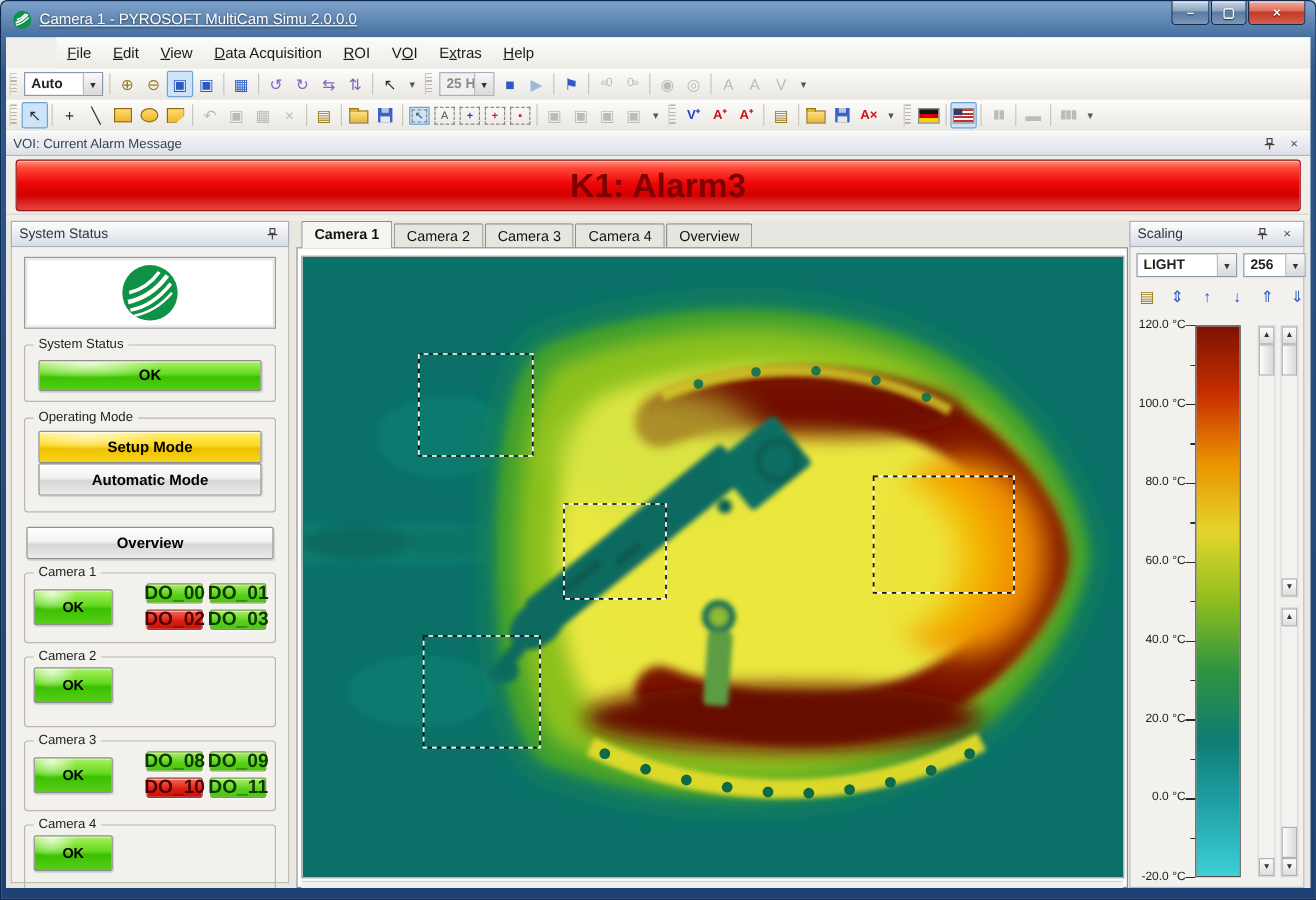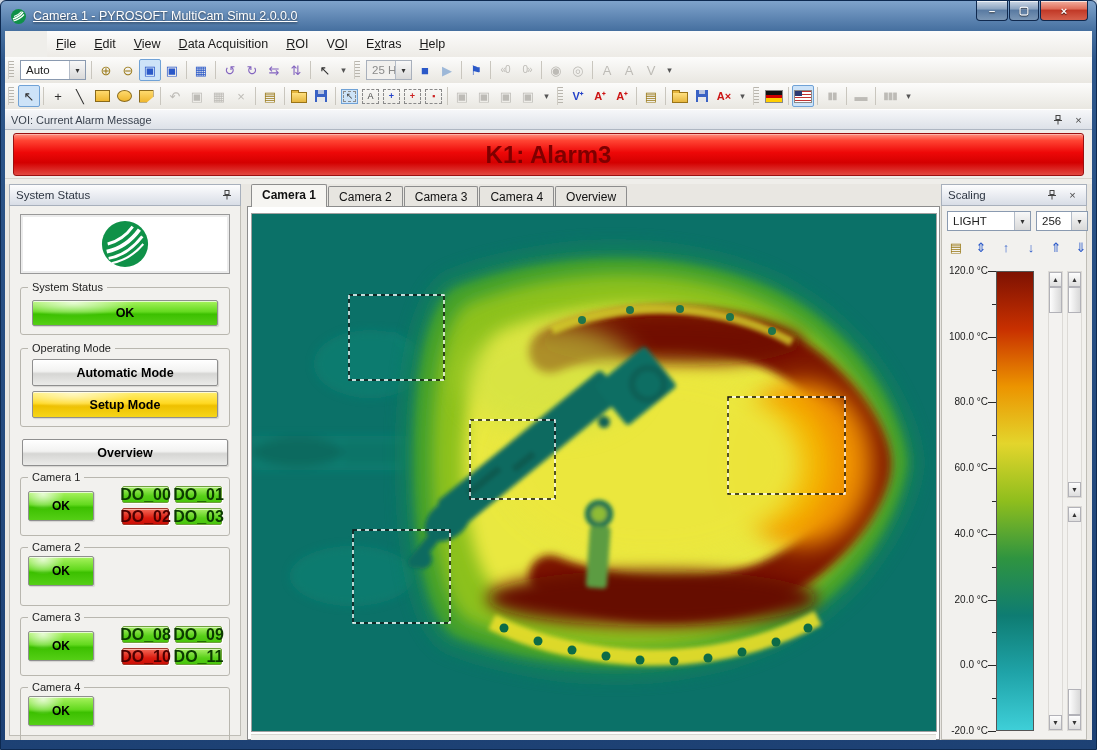--- a/index.html
+++ b/index.html
@@ -24,41 +24,41 @@
   .ico{width:20px;height:20px;display:inline-flex;align-items:center;justify-content:center;font-size:13px;line-height:1;border:1px solid transparent;border-radius:2px;color:#444;cursor:default;flex:0 0 auto;}
   .ico.active{background:#cde3f8;border-color:#70a2d6;}
   .ico.gold{color:#9a7a18}.ico.blue{color:#2b59c8}.ico.purple{color:#8465c0}.ico.pale{color:#9db8d8}
   .ico.dark{color:#2e2e2e}.ico.disabled{color:#bdbbb6}.ico.redbold{color:#cc1414;font-weight:bold;font-size:11px}
   .ico.bluebold{color:#2442c8;font-weight:bold;font-size:11px}
   .ico.overflow{width:13px;font-size:9px;color:#555}
   .ico.small2{font-size:10px;letter-spacing:-1px}
   .ico.roibox{border:1px dashed #8a8a8a;width:15px;height:13px;font-size:9px;border-radius:0;margin:0 2px;}
   .ico.roibox.active{background:#cde3f8;border:1px solid #70a2d6;outline:1px dashed #8a8a8a;outline-offset:-3px;}
   .ico.blueplus{color:#2442c8;font-weight:bold}.ico.redplus{color:#cc2222;font-weight:bold}.ico.reddel{color:#cc2222}
-  .combo{display:inline-flex;align-items:center;height:20px;background:#fff;border:1px solid #8a9ab0;font-size:11.5px;color:#222;margin:0 2px;box-sizing:border-box;}
+  .combo{display:inline-flex;align-items:center;height:20px;background:#fff;border:1px solid #8a9ab0;font-size:11.5px;color:#222;margin:0 2px;box-sizing:border-box;font-weight:bold;}
   .combo .combo-label{padding-left:5px;white-space:nowrap;overflow:hidden;flex:1;}
   .combo .combo-arrow{width:15px;align-self:stretch;display:flex;align-items:center;justify-content:center;font-size:8px;color:#333;background:linear-gradient(180deg,#f8f8f8,#d9d9d9);border-left:1px solid #b4bcc8;}
   .combo.disabled{background:#f1f0ee;color:#8a8a8a;border-color:#a8b0bc;}
   .shp-rect,.shp-ellipse,.shp-poly{width:13px;height:10px;background:linear-gradient(#ffda6e,#eeb62e);border:1px solid #8a6a1a;display:inline-block;}
   .shp-ellipse{border-radius:50%;}
   .shp-poly{height:11px;clip-path:polygon(0 0,100% 0,100% 55%,55% 100%,0 100%);}
   .shp-folder{width:14px;height:9px;background:linear-gradient(#ffe080,#e6b63e);border:1px solid #9a7418;position:relative;display:inline-block;margin-top:3px;}
   .shp-folder::before{content:"";position:absolute;top:-3px;left:-1px;width:6px;height:2px;background:#e6b63e;border:1px solid #9a7418;border-bottom:none;}
   .shp-disk{width:12px;height:12px;background:#3a62c4;position:relative;display:inline-block;}
   .shp-disk::before{content:"";position:absolute;left:2px;bottom:0;width:8px;height:5px;background:#e8e8e8;}
   .shp-disk::after{content:"";position:absolute;left:3px;top:0;width:6px;height:4px;background:#b8c4e0;}
   .shp-flag-de{width:16px;height:11px;border:1px solid #888;background:linear-gradient(180deg,#111 0 33%,#cf0000 33% 66%,#ffce00 66% 100%);display:inline-block;}
   .shp-flag-us{width:16px;height:11px;border:1px solid #888;background:repeating-linear-gradient(180deg,#c03030 0 1.5px,#fff 1.5px 3px);position:relative;display:inline-block;}
   .shp-flag-us::before{content:"";position:absolute;top:0;left:0;width:7px;height:5px;background:#2c3a72;}
   
   .voi-header{position:absolute;top:78px;left:0;right:0;height:21px;background:linear-gradient(180deg,#f6f7f9,#dde1e8);border-top:1px solid #fff;border-bottom:1px solid #aeb6c2;display:flex;align-items:center;font-size:11px;color:#3a424e;padding:0 6px;box-sizing:border-box;}
   .hdr-btns{margin-left:auto;display:flex;align-items:center;gap:6px;}
   .hdr-btn{width:15px;height:13px;display:flex;align-items:center;justify-content:center;color:#4a4a4a;font-size:11px;}
   .alarm-zone{position:absolute;top:99px;left:0;right:0;height:48px;background:#efeeea;border-bottom:1px solid #d8d5ce;}
-  .alarm-bar{position:absolute;top:3px;left:8px;right:8px;height:41px;border-radius:3px;border:1px solid #9a1010;background:linear-gradient(180deg,#ff9180 0%,#ff4433 16%,#ee0808 45%,#d40000 70%,#e24840 100%);display:flex;align-items:center;justify-content:center;font-size:24px;font-weight:bold;color:#7e0000;box-shadow:inset 0 1px 0 rgba(255,255,255,.35);}
+  .alarm-bar{position:absolute;top:3px;left:8px;right:8px;height:41px;border-radius:3px;border:1px solid #9a1010;background:linear-gradient(180deg,#ff9180 0%,#ff4433 16%,#ee0808 45%,#d40000 70%,#e24840 100%);display:flex;align-items:center;justify-content:center;font-size:28px;font-weight:bold;color:#7e0000;box-shadow:inset 0 1px 0 rgba(255,255,255,.35);}
   
   .main-row{position:absolute;top:153px;left:0;right:0;bottom:0;background:#e9e7e2;}
   .panel-header{position:absolute;top:0;left:0;right:0;height:22px;background:linear-gradient(180deg,#fdfdfe,#d8dde6);border:1px solid #a8b0bc;display:flex;align-items:center;font-size:11.5px;color:#2e3642;padding:0 6px;box-sizing:border-box;}
   
   .left-panel{position:absolute;left:4px;top:0;width:232px;bottom:0;}
   .left-body{position:absolute;top:22px;left:0;right:0;bottom:4px;background:#f2f1ee;border:1px solid #bfbdb6;border-top:none;box-sizing:border-box;padding:8px 10px;}
   .logo-box{height:58px;background:#fff;border:1px solid #999;box-shadow:inset 0 0 0 2px #ececec;display:flex;align-items:center;justify-content:center;}
   .groupbox{position:relative;border:1px solid #b9b7af;border-radius:3px;margin-top:13px;padding:10px 9px 8px;}
   .groupbox .legend{position:absolute;top:-7px;left:7px;background:#f2f1ee;padding:0 4px;font-size:11px;color:#222;}
   .panel-btn{display:flex;align-items:center;justify-content:center;font-weight:bold;font-size:12.5px;color:#000;border:1px solid #8f8f8f;border-radius:2px;box-shadow:inset 0 1px 0 rgba(255,255,255,.7),1px 1px 1px rgba(0,0,0,.12);}
@@ -299,22 +299,22 @@
                 </svg>
           </div>
 
           <div class="groupbox">
             <span class="legend">System Status</span>
             <div class="panel-btn btn-green sys-ok">OK</div>
           </div>
 
           <div class="groupbox">
             <span class="legend">Operating Mode</span>
+            <div class="panel-btn btn-yellow mode-btn" style="margin-bottom:0">Setup Mode</div>
             <div class="panel-btn btn-silver mode-btn">Automatic Mode</div>
-            <div class="panel-btn btn-yellow mode-btn" style="margin-bottom:0">Setup Mode</div>
           </div>
 
           <div class="panel-btn btn-silver overview-btn">Overview</div>
 
           <div class="groupbox camera-group">
             <span class="legend">Camera 1</span>
             <div class="camera-inner">
               <div class="panel-btn btn-green cam-ok">OK</div>
               <div class="do-grid">
 

